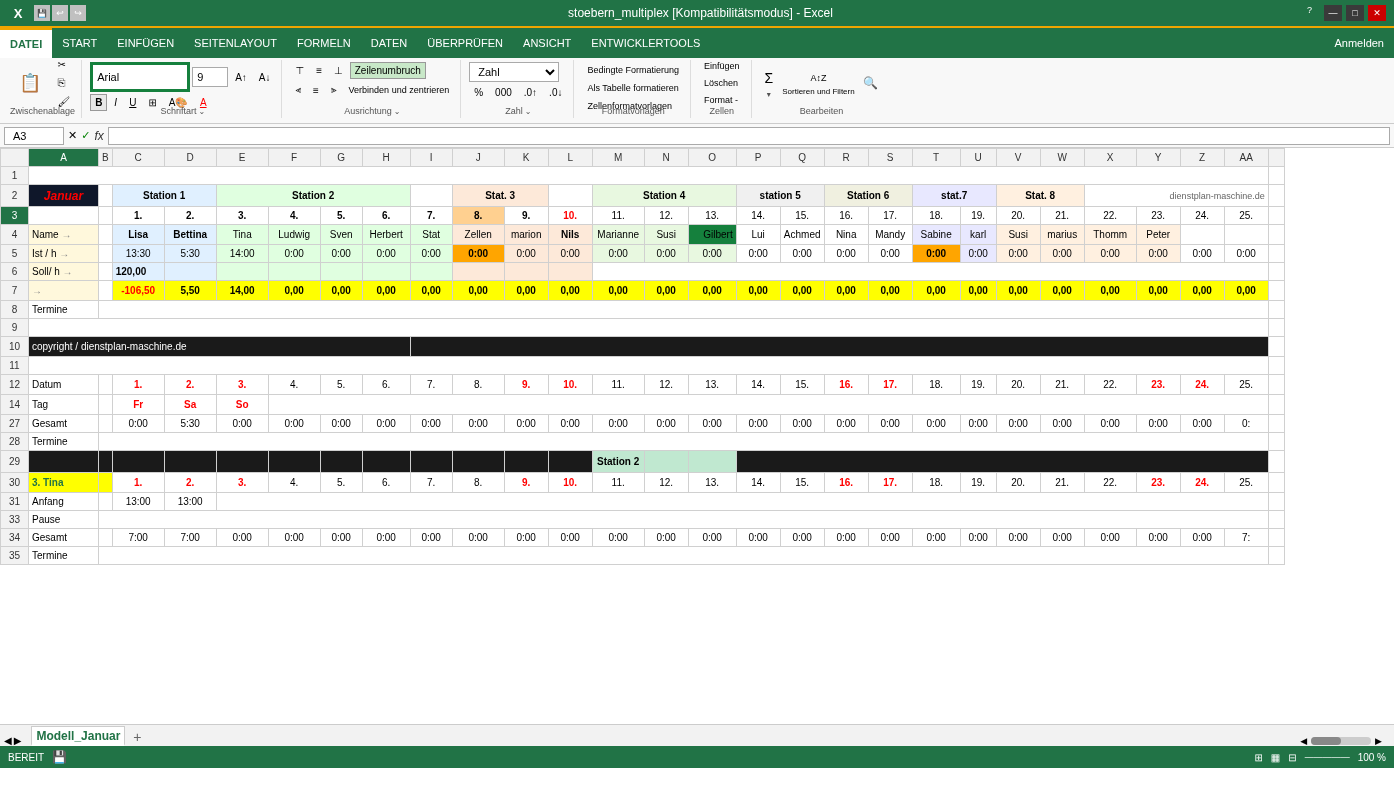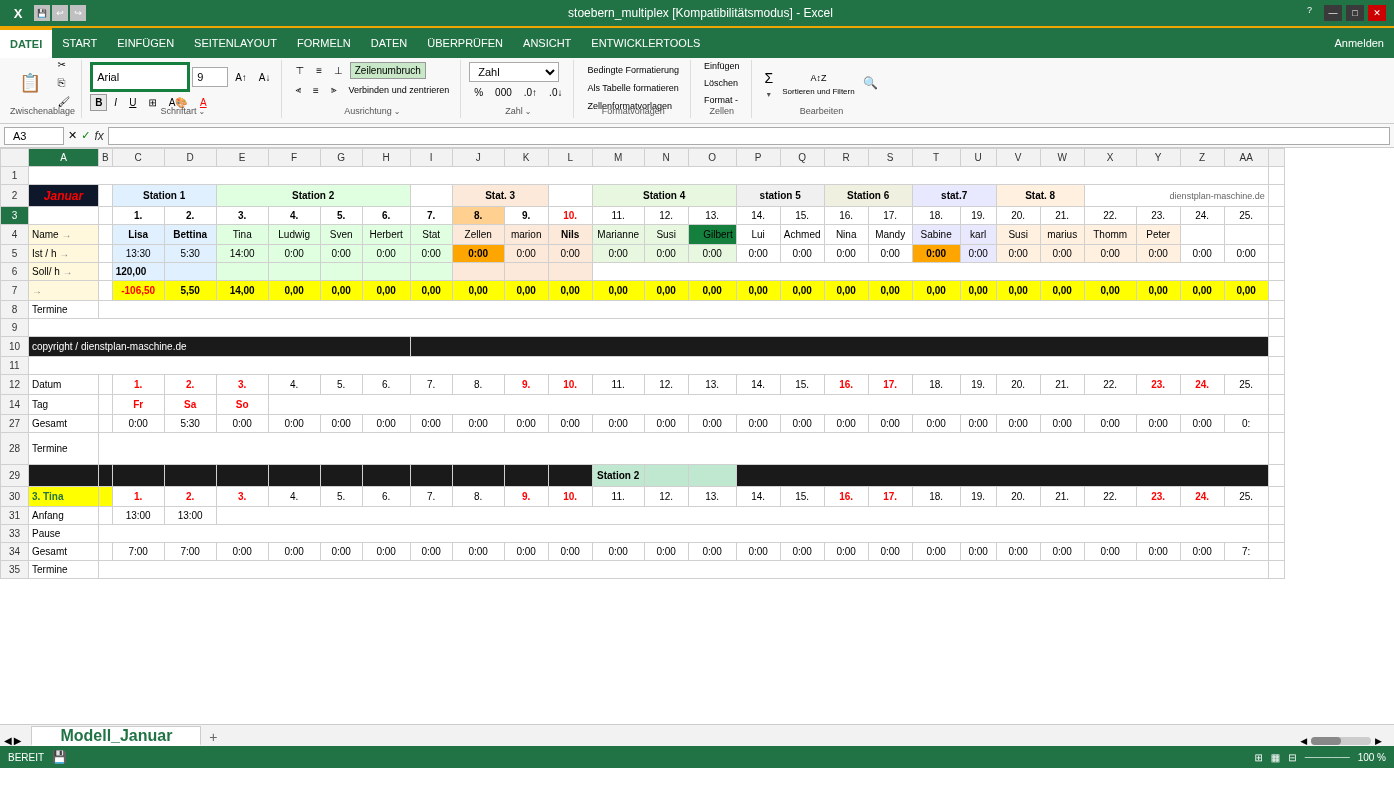--- a/index.html
+++ b/index.html
@@ -201,22 +201,22 @@
       height: 22px;
       display: flex;
       align-items: flex-end;
       padding: 0 4px;
       gap: 2px;
     }
     .sheet-tab {
       background: white;
       border: 1px solid #ccc;
       border-bottom: none;
-      padding: 2px 28px;
-      font-size: 16px;
+      padding: 2px 4px;
+      font-size: 12px;
       cursor: pointer;
       color: #333;
       height: 20px;
       display: flex;
       align-items: center;
     }
     .sheet-tab.active {
       background: white;
       border-bottom: 2px solid white;
       color: #217346;
@@ -757,21 +757,21 @@
           <td class="align-center">0:00</td>
           <td class="align-center">0:00</td>
           <td class="align-center">0:00</td>
           <td class="align-center">0:00</td>
           <td class="align-center">0:00</td>
           <td class="align-center">0:00</td>
           <td class="align-center">0:</td>
           <td></td>
         </tr>
 
-        <tr style="height:32px;margin-left:20px;">
+        <tr style="height:18px;margin-left:20px;">
           <td class="row-header">28</td>
           <td>Termine</td>
           <td colspan="26"></td>
           <td></td>
         </tr>
 
         <tr style="height:22px;">
           <td class="row-header">29</td>
           <td style="background:#1a1a1a;"></td>
           <td style="background:#1a1a1a;"></td>

